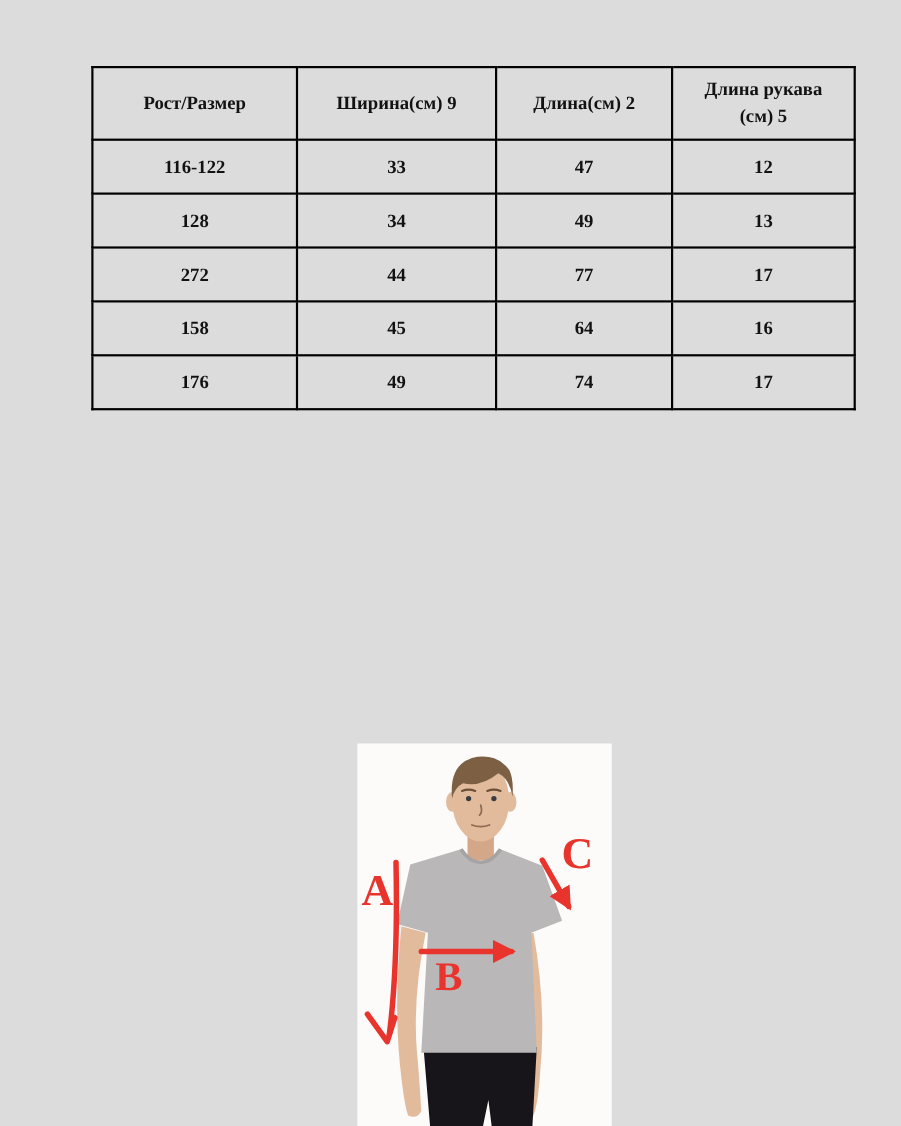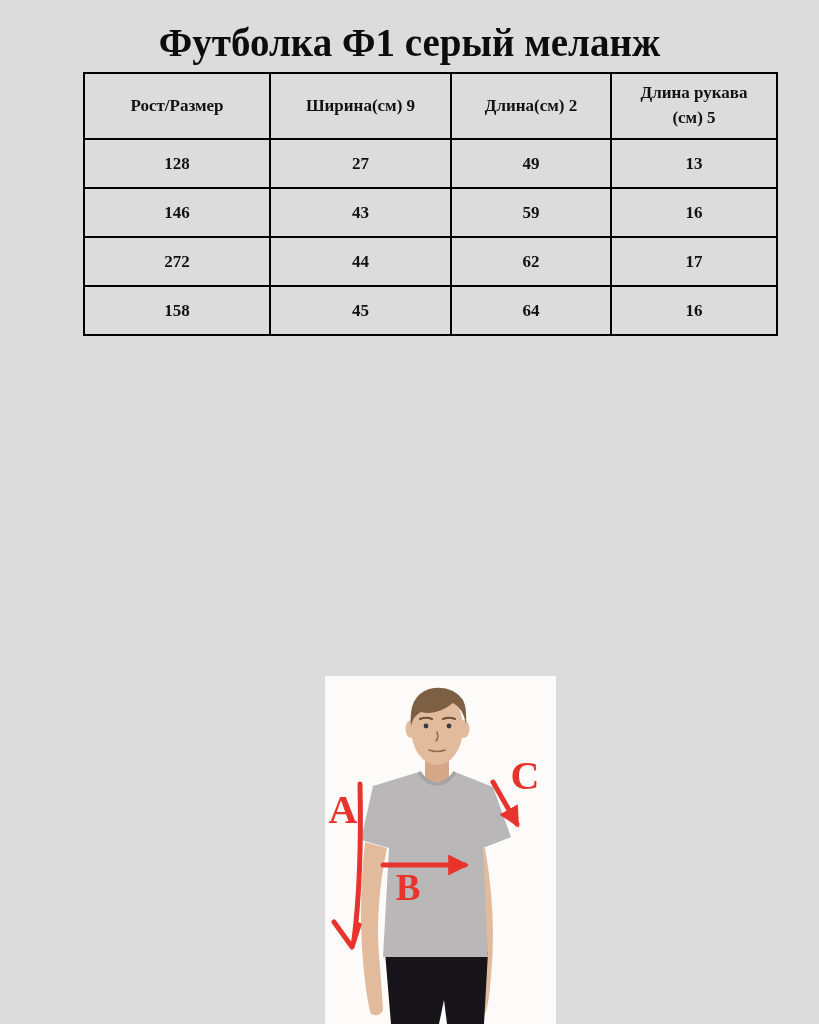--- a/index.html
+++ b/index.html
@@ -21,21 +21,21 @@
     background:var(--page-bg);
     font-family:"Liberation Serif", serif;
   }
   .page{position:relative;width:819px;height:1024px;overflow:hidden;background:var(--page-bg);}
   .title{
     position:absolute;top:20px;left:0;width:100%;
     text-align:center;font-size:39px;font-weight:bold;
     color:var(--text-black);letter-spacing:0px;white-space:nowrap;
   }
   table.size-table{
-    position:absolute;left:83px;top:72px;width:693px;
+    position:absolute;left:83px;top:60px;width:693px;
     border-collapse:collapse;table-layout:fixed;
   }
   table.size-table col.c0{width:186px;}
   table.size-table col.c1{width:181px;}
   table.size-table col.c2{width:160px;}
   table.size-table col.c3{width:166px;}
   table.size-table th, table.size-table td{
     border:2px solid var(--border-black);
     text-align:center;vertical-align:middle;
     font-weight:bold;color:#121212;
@@ -63,61 +63,66 @@
     fill:var(--accent-red);
     font-family:"Liberation Serif", serif;
     font-weight:bold;text-anchor:middle;
   }
 </style>
 </head>
 <body>
 
 <div class="page">
 
-  <div class="title">Футболка Ф1 серый меланж</div>
 
   <table class="size-table">
     <colgroup>
         <col class="c0">
         <col class="c1">
         <col class="c2">
         <col class="c3">
       </colgroup>
     <thead>
       <tr>
         <th>Рост/Размер</th>
         <th>Ширина(см) 9</th>
         <th>Длина(см) 2</th>
         <th>Длина рукава (см) 5</th>
       </tr>
     </thead>
     <tbody>
       <tr>
+        <td>116-122</td>
+        <td>33</td>
+        <td>47</td>
+        <td>12</td>
+      </tr>
+      <tr>
         <td>128</td>
-        <td>27</td>
+        <td>34</td>
         <td>49</td>
         <td>13</td>
       </tr>
       <tr>
-        <td>146</td>
-        <td>43</td>
-        <td>59</td>
-        <td>16</td>
-      </tr>
-      <tr>
         <td>272</td>
         <td>44</td>
-        <td>62</td>
+        <td>77</td>
         <td>17</td>
       </tr>
       <tr>
         <td>158</td>
         <td>45</td>
         <td>64</td>
         <td>16</td>
+      </tr>
+      <tr>
+        <td>176</td>
+        <td>49</td>
+        <td>74</td>
+        <td>17</td>
       </tr>
     </tbody>
   </table>
 
   <div class="photo">
     <svg viewBox="0 0 231 348" width="231" height="348" xmlns="http://www.w3.org/2000/svg">
       <rect class="ph-bg" x="0" y="0" width="231" height="348"></rect>
 
       <path class="skin-fill" d="M40,166 Q32,240 40,305 Q43,330 46,338 Q54,342 58,334 Q56,300 54,280 Q50,230 62,172 Z"></path>
       <path class="skin-fill" d="M160,172 Q172,240 166,300 Q164,328 160,338 Q152,344 148,334 Q150,305 152,282 Q156,230 150,174 Z"></path>

